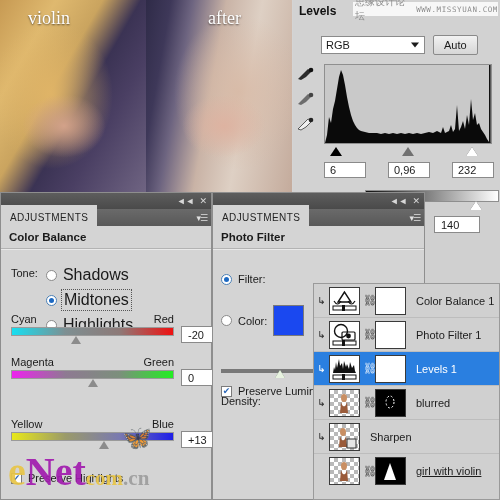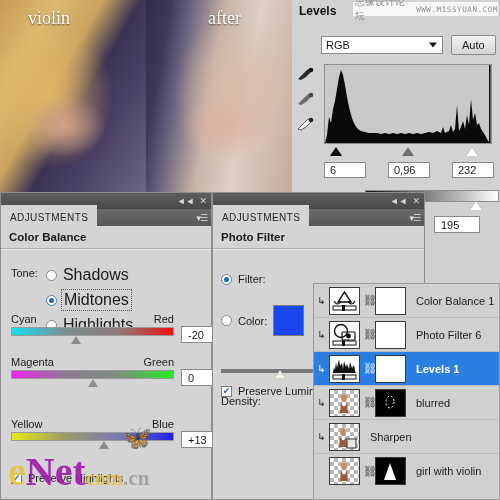--- a/index.html
+++ b/index.html
@@ -40,21 +40,21 @@
   .hr{height:1px;background:#b3b3b3;border-bottom:1px solid #e9e9e9;}
 
   
   #levels{left:293px;top:0;width:207px;height:192px;border:none;background:#d2d2d2;}
   .lv-title{position:absolute;left:6px;top:4px;font-weight:bold;font-size:12px;color:#111;}
   .wm-top{position:absolute;left:60px;top:2px;width:145px;height:14px;background:rgba(255,255,255,.82);
      display:flex;align-items:center;gap:4px;padding-left:2px;box-sizing:border-box;}
   .wm-cn{font-size:10px;color:#8c8c8c;font-family:"DejaVu Sans",sans-serif;}
   .wm-en{font-size:7.5px;color:#8c8c8c;letter-spacing:.6px;font-family:"DejaVu Sans Mono",monospace;}
   .lv-row{position:absolute;left:28px;top:35px;display:flex;align-items:center;gap:8px;}
-  .selectbox{width:122px;height:18px;background:#fff;border:1px solid #8a8a8a;display:flex;align-items:center;
+  .selectbox{width:104px;height:18px;background:#fff;border:1px solid #8a8a8a;display:flex;align-items:center;
      padding:0 4px;box-sizing:border-box;font-size:11px;position:relative;}
   .selectbox .caret{position:absolute;right:5px;top:50%;transform:translateY(-50%);
      border-left:4px solid transparent;border-right:4px solid transparent;border-top:5px solid #1c1c1c;}
   .btn{height:18px;padding:0 10px;display:flex;align-items:center;justify-content:center;font-size:11px;
      background:linear-gradient(#f2f2f2,#d6d6d6);border:1px solid #8a8a8a;border-radius:2px;}
   .droppers{position:absolute;left:2px;top:66px;display:flex;flex-direction:column;gap:9px;}
   .histwrap{position:absolute;left:31px;top:64px;width:168px;height:80px;background:#c9c9c9;border:1px solid #8f8f8f;
      box-sizing:border-box;overflow:hidden;}
   .histwrap svg{display:block;}
   .hslider{position:absolute;left:31px;top:147px;width:168px;height:11px;}
@@ -94,36 +94,36 @@
      justify-content:center;font-size:9px;color:#2a66b8;box-sizing:border-box;flex:none;}
 
   .swatch{width:31px;height:31px;background:#1a48f0;border:1px solid #7a7a7a;box-sizing:border-box;}
 
   
   #layers{position:absolute;left:313px;top:283px;width:187px;height:217px;background:#d0d0d0;
      border:1px solid #9a9a9a;box-sizing:border-box;overflow:hidden;}
   .lrow{height:34px;display:flex;align-items:center;gap:3px;padding-left:3px;box-sizing:border-box;
      border-bottom:1px solid #bdbdbd;background:#d0d0d0;}
   .lrow.sel{background:#2a7fe0;}
-  .lrow.sel .lname{color:#fff;font-weight:bold;}
+  .lrow.sel .lname{color:#fff;font-weight:normal;}
   .arrowdown{width:9px;font-size:10px;color:#2a2a2a;flex:none;text-align:center;}
   .lrow.sel .arrowdown{color:#fff;}
   .thumb{width:31px;height:28px;border:1px solid #3a3a3a;box-sizing:border-box;background:#fff;flex:none;
      position:relative;overflow:hidden;}
   .checker{background-image:
       linear-gradient(45deg,#b9b9b9 25%,transparent 25%,transparent 75%,#b9b9b9 75%),
       linear-gradient(45deg,#b9b9b9 25%,transparent 25%,transparent 75%,#b9b9b9 75%);
       background-size:8px 8px;background-position:0 0,4px 4px;background-color:#fff;}
   .linkicon{width:9px;font-size:11px;color:#2b2b2b;text-align:center;flex:none;}
   .lrow.sel .linkicon{color:#fff;}
   .mask{width:31px;height:28px;border:1px solid #3a3a3a;box-sizing:border-box;background:#fff;flex:none;
      display:flex;align-items:center;justify-content:center;overflow:hidden;}
   .mask.black{background:#000;color:#fff;font-size:13px;}
   .lname{font-size:11px;color:#1c1c1c;margin-left:7px;white-space:nowrap;}
-  .lname.link{}
+  .lname.link{text-decoration:underline;}
 
   
   .wm-bot{position:absolute;left:8px;top:456px;display:flex;align-items:baseline;opacity:.92;
      font-family:"Liberation Serif","DejaVu Serif",serif;pointer-events:none;}
   .wm-e{font-size:40px;font-weight:bold;color:#e8c547;line-height:.8;}
   .wm-net{font-size:40px;font-weight:bold;color:#a21caf;line-height:.8;}
   .wm-com{font-size:21px;font-weight:bold;color:#e8c547;line-height:.8;}
   .wm-dot{font-size:21px;font-weight:bold;color:#9d9d9d;line-height:.8;}
   .butterfly{position:absolute;left:122px;top:424px;font-size:24px;color:#9b9bb0;opacity:.75;pointer-events:none;}
 </style>
@@ -195,21 +195,21 @@
     <div class="numrow">
       <div class="numbox">6</div>
       <div class="numbox">0,96</div>
       <div class="numbox">232</div>
     </div>
   </div>
 
   <div class="rightstrip"></div>
   <div class="outgrad"></div>
   <div class="tri w outtri"></div>
-  <div class="outnum">195</div>
+  <div class="outnum">140</div>
 
   <div class="panel" id="cbPanel">
     <div class="pheader">
       <span class="hi">◄◄</span>
       <span class="hi">✕</span>
     </div>
     <div class="tabbar">
       <div class="tab">ADJUSTMENTS</div>
       <div class="tabfill">
         <span class="menuicon">▾☰</span>
@@ -337,21 +337,21 @@
         <svg width="29" height="26" viewBox="0 0 29 26">
           <circle cx="11" cy="9" r="6.5" fill="none" stroke="#111" stroke-width="1.4"></circle>
           <rect x="12" y="10" width="13" height="8" rx="1" fill="none" stroke="#111" stroke-width="1.2"></rect>
           <circle cx="18.5" cy="14" r="2.4" fill="#111"></circle>
           <rect x="3" y="19" width="23" height="4" fill="none" stroke="#111" stroke-width="1"></rect>
           <rect x="12" y="18" width="3" height="6" fill="#111"></rect>
         </svg>
       </span>
       <span class="linkicon">⛓</span>
       <span class="mask"></span>
-      <span class="lname">Photo Filter 6</span>
+      <span class="lname">Photo Filter 1</span>
     </div>
 
     <div class="lrow sel">
       <span class="arrowdown">↳</span>
       <span class="thumb">
         <svg width="29" height="26" viewBox="0 0 29 26">
           <path fill="#111" d="M3,17 L4,11 L5,14 L6,6 L7,12 L9,3 L10,10 L12,7 L13,13 L14,5 L16,11 L17,8 L19,13 L20,6 L22,12 L24,9 L25,15 L26,17 Z"></path>
           <rect x="3" y="19" width="23" height="4" fill="none" stroke="#111" stroke-width="1"></rect>
           <rect x="12" y="18" width="3" height="6" fill="#111"></rect>
         </svg>

